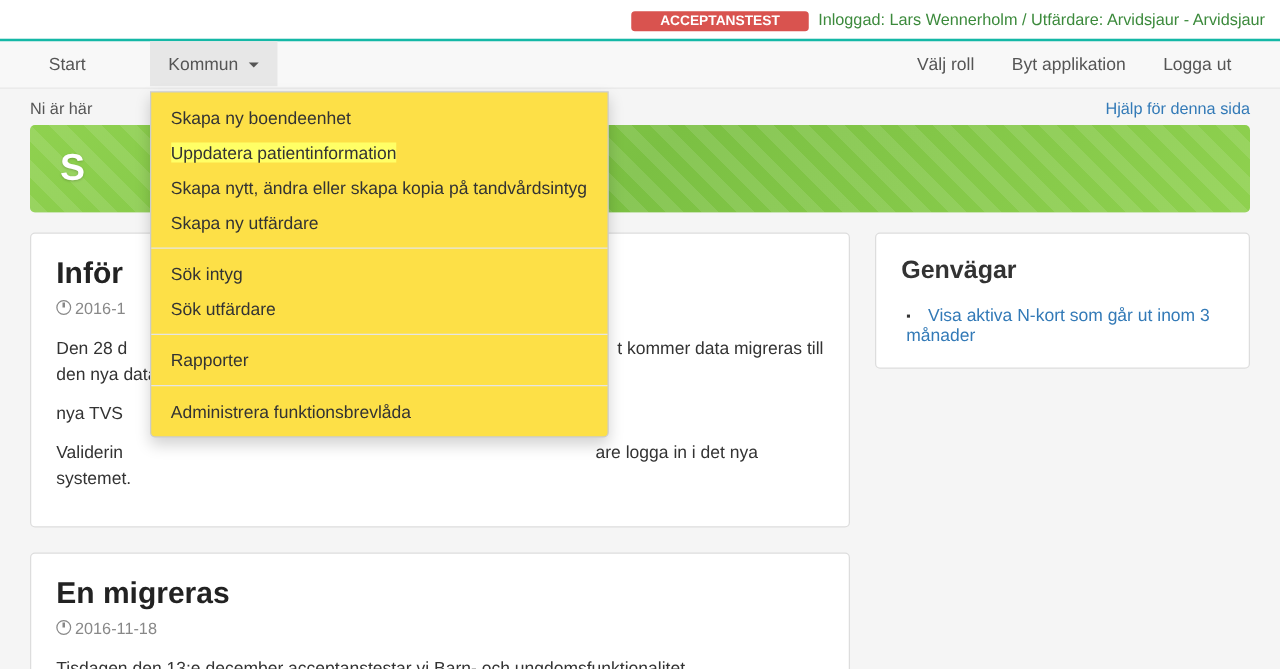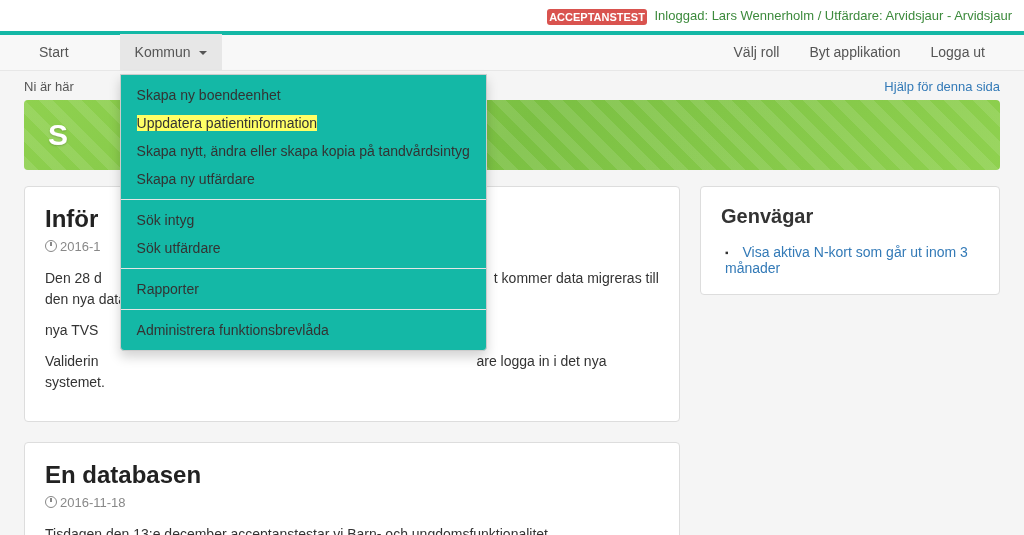--- a/index.html
+++ b/index.html
@@ -15,29 +15,29 @@
   padding: 8px 12px 6px 0;
   background: #fff;
   font-size: 13px;
 }
 .badge-env {
   display: inline-block;
   background: #d9534f;
   color: #fff;
   font-weight: bold;
   font-size: 11px;
-  padding: 2px 2px;
+  padding: 2px 23px;
   border-radius: 3px;
   margin-right: 4px;
   vertical-align: middle;
 }
 .topbar .login-info { color: #3c8a3c; }
 .navbar {
   background: #f8f8f8;
-  border-top: 4px solid #14b8a6;
+  border-top: 2px solid #14b8a6;
   border-bottom: 1px solid #e7e7e7;
   display: flex;
   align-items: center;
   padding: 0 24px;
   height: 40px;
 }
 .nav-left { display: flex; }
 .nav-right { margin-left: auto; display: flex; text-align: center; }
 .nav-item {
   padding: 10px 15px;
@@ -141,21 +141,21 @@
   color: #333;
   margin-right: 10px;
   font-size: 10px;
   vertical-align: 1px;
 }
 .side-panel a { color: #337ab7; text-decoration: none; cursor: pointer; }
 .dropdown {
   position: absolute;
   top: 40px;
   left: 0;
-  background: #14b8a6;
+  background: #fde047;
   border: 1px solid #ccc;
   border-radius: 0 0 4px 4px;
   box-shadow: 0 6px 12px rgba(0,0,0,0.175);
   min-width: 310px;
   z-index: 100;
   padding: 6px 0;
 }
 .dropdown .dd-item {
   padding: 6px 16px;
   color: #333;
@@ -236,21 +236,21 @@
         <p>
           <span>Den 28 d</span><span style="visibility:hidden">xxxxxxxxxxxxxxxxxxxxxxxxxxxxxxxxxxxxxxxxxxxxxxxxxxxxxxxx</span><span>t kommer data migreras till den nya databasen för</span>
         </p>
         <p>nya TVS</p>
         <p>
           <span>Validerin</span><span style="visibility:hidden">xxxxxxxxxxxxxxxxxxxxxxxxxxxxxxxxxxxxxxxxxxxxxxxxxxxxxx</span><span>are logga in i det nya systemet.</span>
         </p>
       </div>
 
       <div class="panel">
-        <h2>En databasen</h2>
+        <h2>En migreras</h2>
         <div class="date">
           <span class="clock-icon"></span><span>2016-11-18</span>
         </div>
         <p>Tisdagen den 13:e december acceptanstestar vi Barn- och ungdomsfunktionalitet.</p>
 
       </div>
     </div>
 
     <div class="col-side">
       <div class="panel side-panel">

